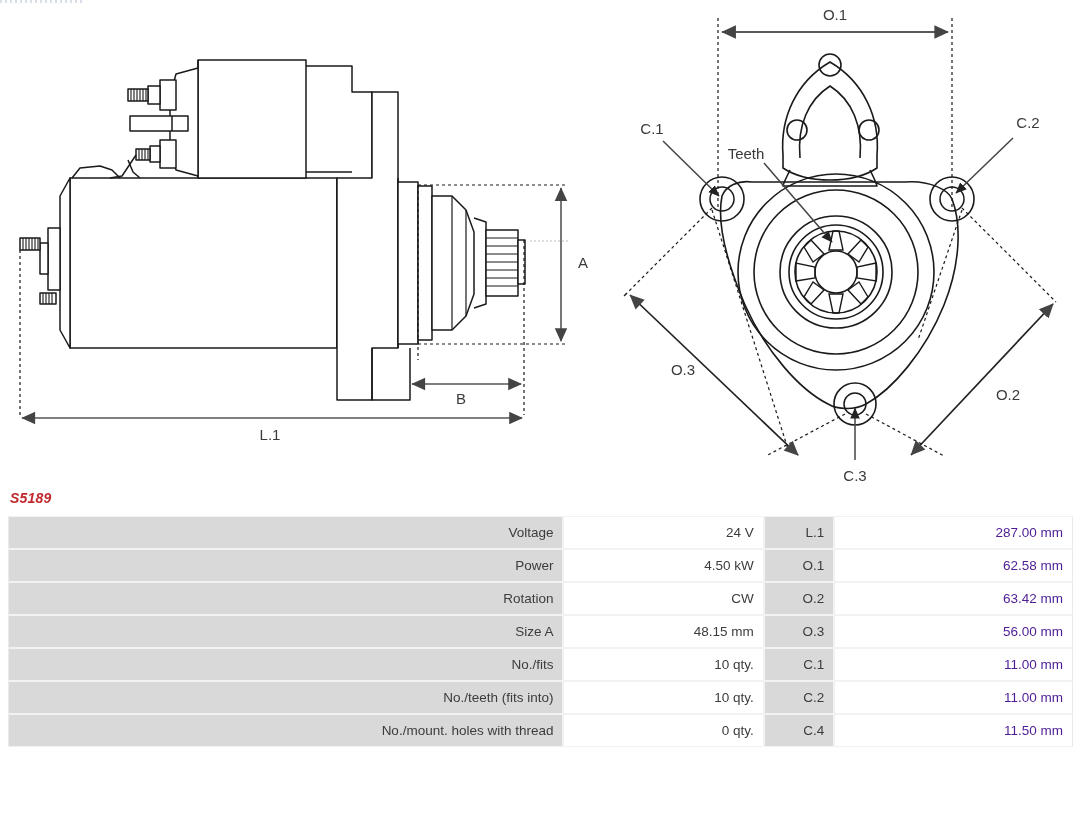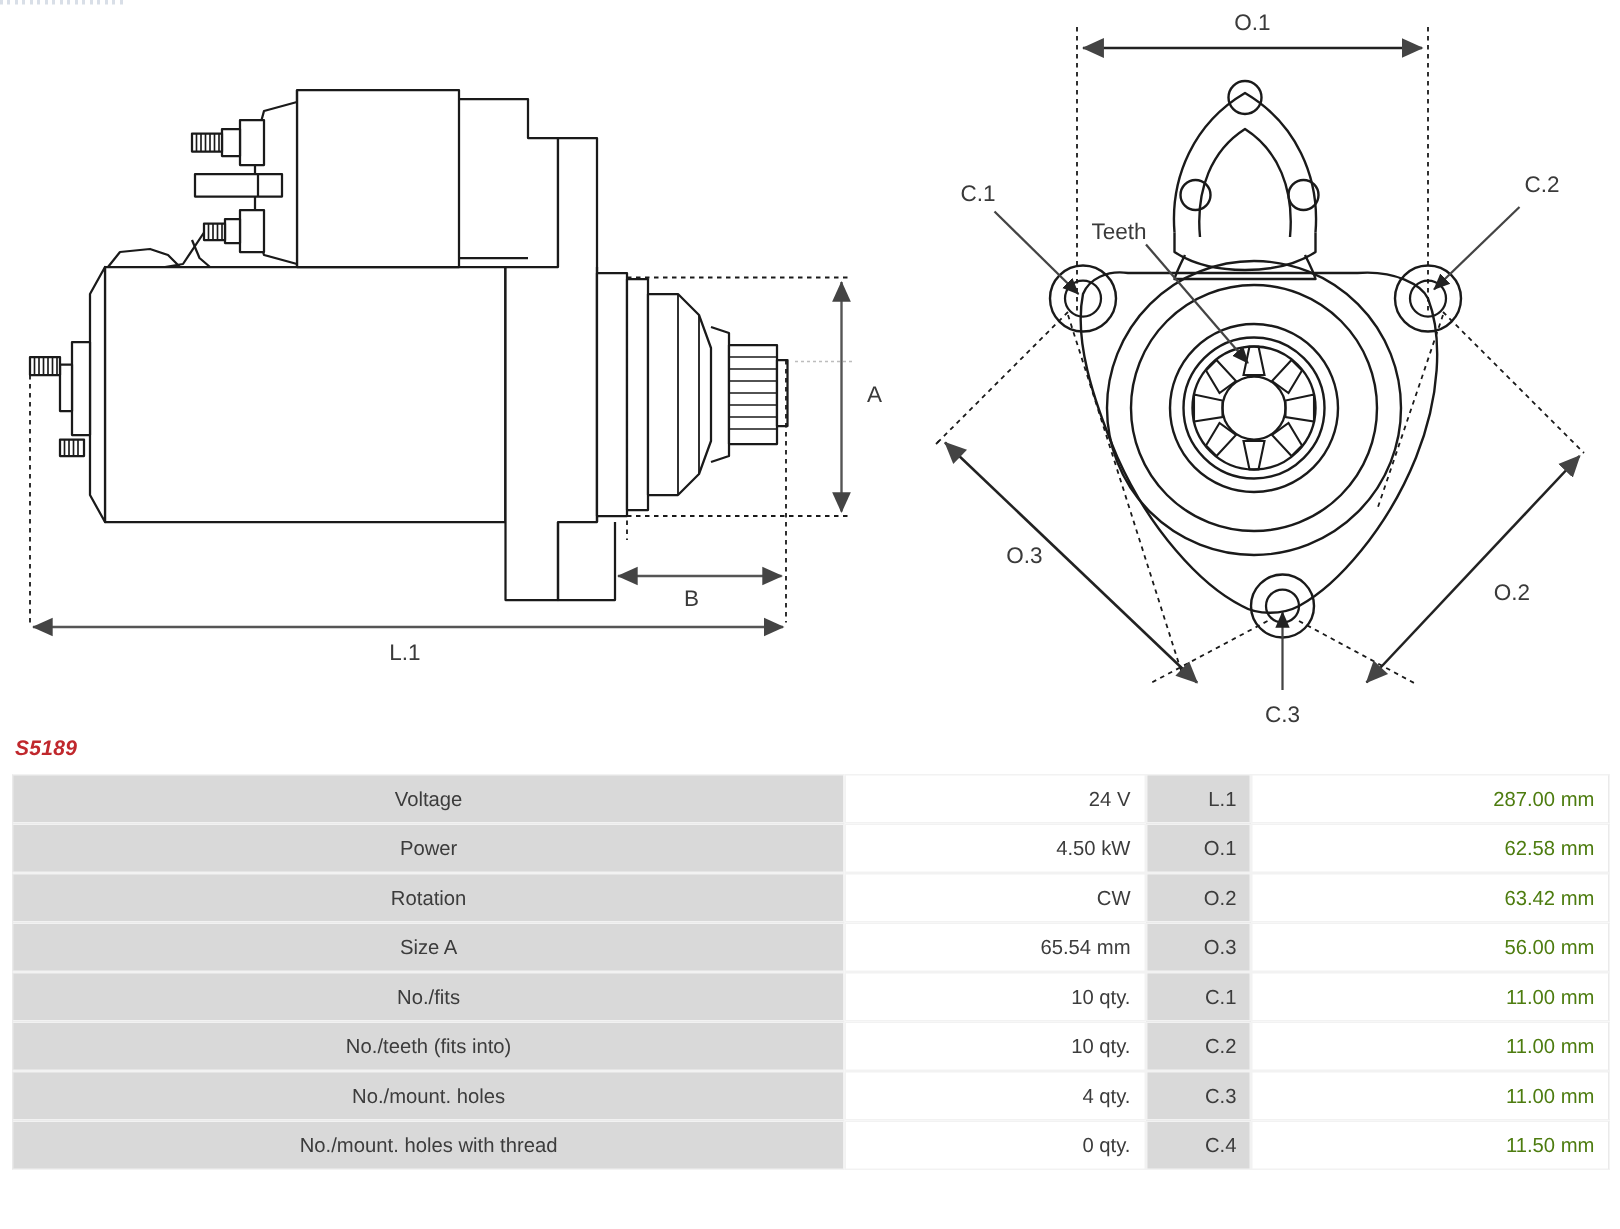--- a/index.html
+++ b/index.html
@@ -54,42 +54,42 @@
   }
   #spec-table td {
     height: 25px;
     padding: 3px 9px;
     border: 1px solid #f2f2f2;
     vertical-align: middle;
     white-space: nowrap;
   }
   td.c-label {
     background: #d9d9d9;
-    text-align: center;
+    text-align: right;
     width: 553px;
     color: #3c3c3c;
   }
   td.c-value {
     background: #ffffff;
     text-align: right;
     width: 186px;
     color: #3c3c3c;
     border-color: #e3e3e3;
   }
   td.c-code {
     background: #d9d9d9;
     text-align: right;
     width: 52px;
     color: #3c3c3c;
   }
   td.c-dim {
     background: #ffffff;
     text-align: right;
     width: 226px;
-    color: #4d7c0f;
+    color: #4c1d95;
     border-color: #e3e3e3;
   }
   #spec-table tr td:first-child { border-left: 1px solid #eaeaea; }
   #spec-table tr td:last-child { border-right: 1px solid #eaeaea; }
 
   
   #corner-artifact {
     position: absolute;
     left: 0px;
     top: 0px;
@@ -331,43 +331,37 @@
           <td class="c-dim">62.58 mm</td>
         </tr>
         <tr>
           <td class="c-label">Rotation</td>
           <td class="c-value">CW</td>
           <td class="c-code">O.2</td>
           <td class="c-dim">63.42 mm</td>
         </tr>
         <tr>
           <td class="c-label">Size A</td>
-          <td class="c-value">65.54 mm</td>
+          <td class="c-value">48.15 mm</td>
           <td class="c-code">O.3</td>
           <td class="c-dim">56.00 mm</td>
         </tr>
         <tr>
           <td class="c-label">No./fits</td>
           <td class="c-value">10 qty.</td>
           <td class="c-code">C.1</td>
           <td class="c-dim">11.00 mm</td>
         </tr>
         <tr>
           <td class="c-label">No./teeth (fits into)</td>
           <td class="c-value">10 qty.</td>
           <td class="c-code">C.2</td>
           <td class="c-dim">11.00 mm</td>
         </tr>
         <tr>
-          <td class="c-label">No./mount. holes</td>
-          <td class="c-value">4 qty.</td>
-          <td class="c-code">C.3</td>
-          <td class="c-dim">11.00 mm</td>
-        </tr>
-        <tr>
           <td class="c-label">No./mount. holes with thread</td>
           <td class="c-value">0 qty.</td>
           <td class="c-code">C.4</td>
           <td class="c-dim">11.50 mm</td>
         </tr>
       </tbody>
   </table>
 
 </div>
 

